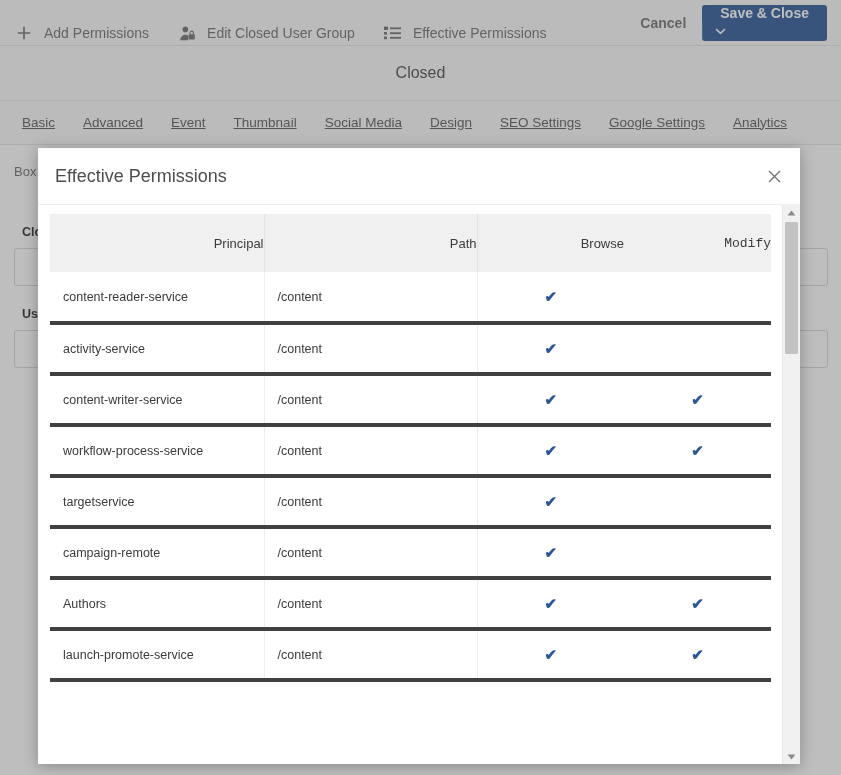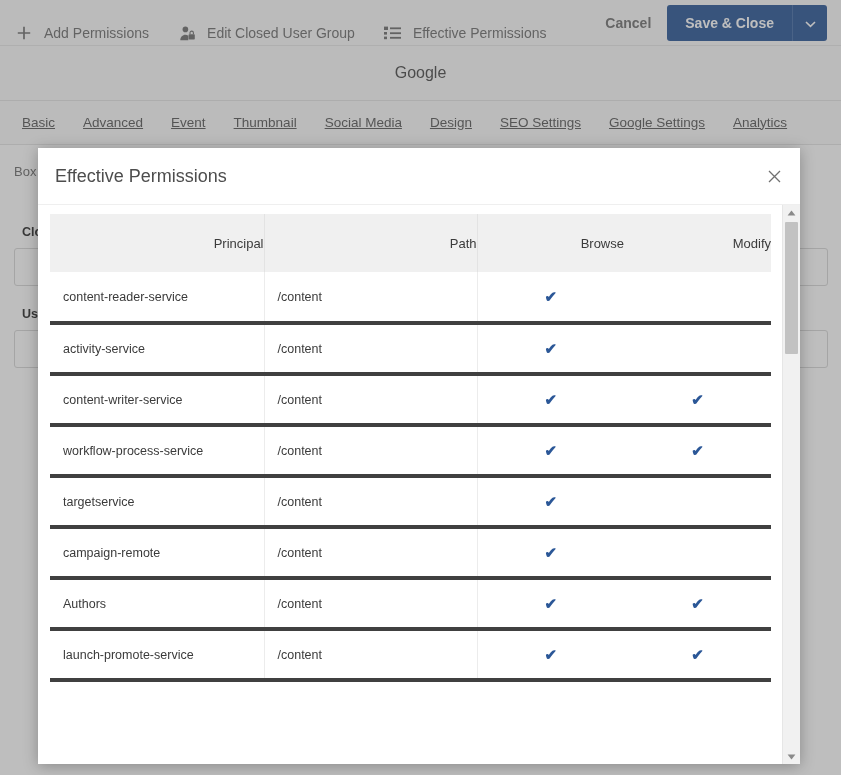--- a/index.html
+++ b/index.html
@@ -67,20 +67,21 @@
     cursor: pointer;
   }
   .save-group {
     display: flex;
     align-items: stretch;
     height: 36px;
     margin-right: 14px;
     border-radius: 3px;
     overflow: hidden;
     background: #2b5797;
+    flex-direction: column;
   }
   .save-main {
     display: flex;
     align-items: center;
     padding: 0 18px;
     color: #ffffff;
     font-size: 14px;
     font-weight: bold;
     cursor: pointer;
   }
@@ -235,21 +236,21 @@
     background: #f0f0f0;
     height: 58px;
     text-align: right;
     font-weight: normal;
     color: #3b3b3b;
     font-size: 13px;
     padding: 0 0 0 13px;
     border-right: 1px solid #e3e3e3;
     box-sizing: border-box;
   }
-  table.perm thead th.last { border-right: none; }
+  table.perm thead th.last { border-right: none; font-family: Liberation Mono, monospace; }
   table.perm thead th.nb { border-right: none; padding-left: 40px; }
 
   table.perm tbody td {
     height: 51px;
     color: #3b3b3b;
     padding: 0 0 0 13px;
     border-bottom: 4px solid #404040;
     border-right: 1px solid #ececec;
     box-sizing: border-box;
     vertical-align: middle;
@@ -362,21 +363,21 @@
         <span>
           <svg width="11" height="7" viewBox="0 0 11 7" aria-hidden="true">
             <path d="M1 1l4.5 4.3L10 1" stroke="currentColor" stroke-width="1.6" fill="none"></path>
           </svg>
         </span>
       </div>
     </div>
   </div>
 
   <div class="lang-header">
-    <span>Google</span>
+    <span>Closed</span>
   </div>
 
   <div class="tabs">
     <div class="tab">Basic</div>
     <div class="tab">Advanced</div>
     <div class="tab">Event</div>
     <div class="tab">Thumbnail</div>
     <div class="tab">Social Media</div>
     <div class="tab">Design</div>
     <div class="tab">SEO Settings</div>

